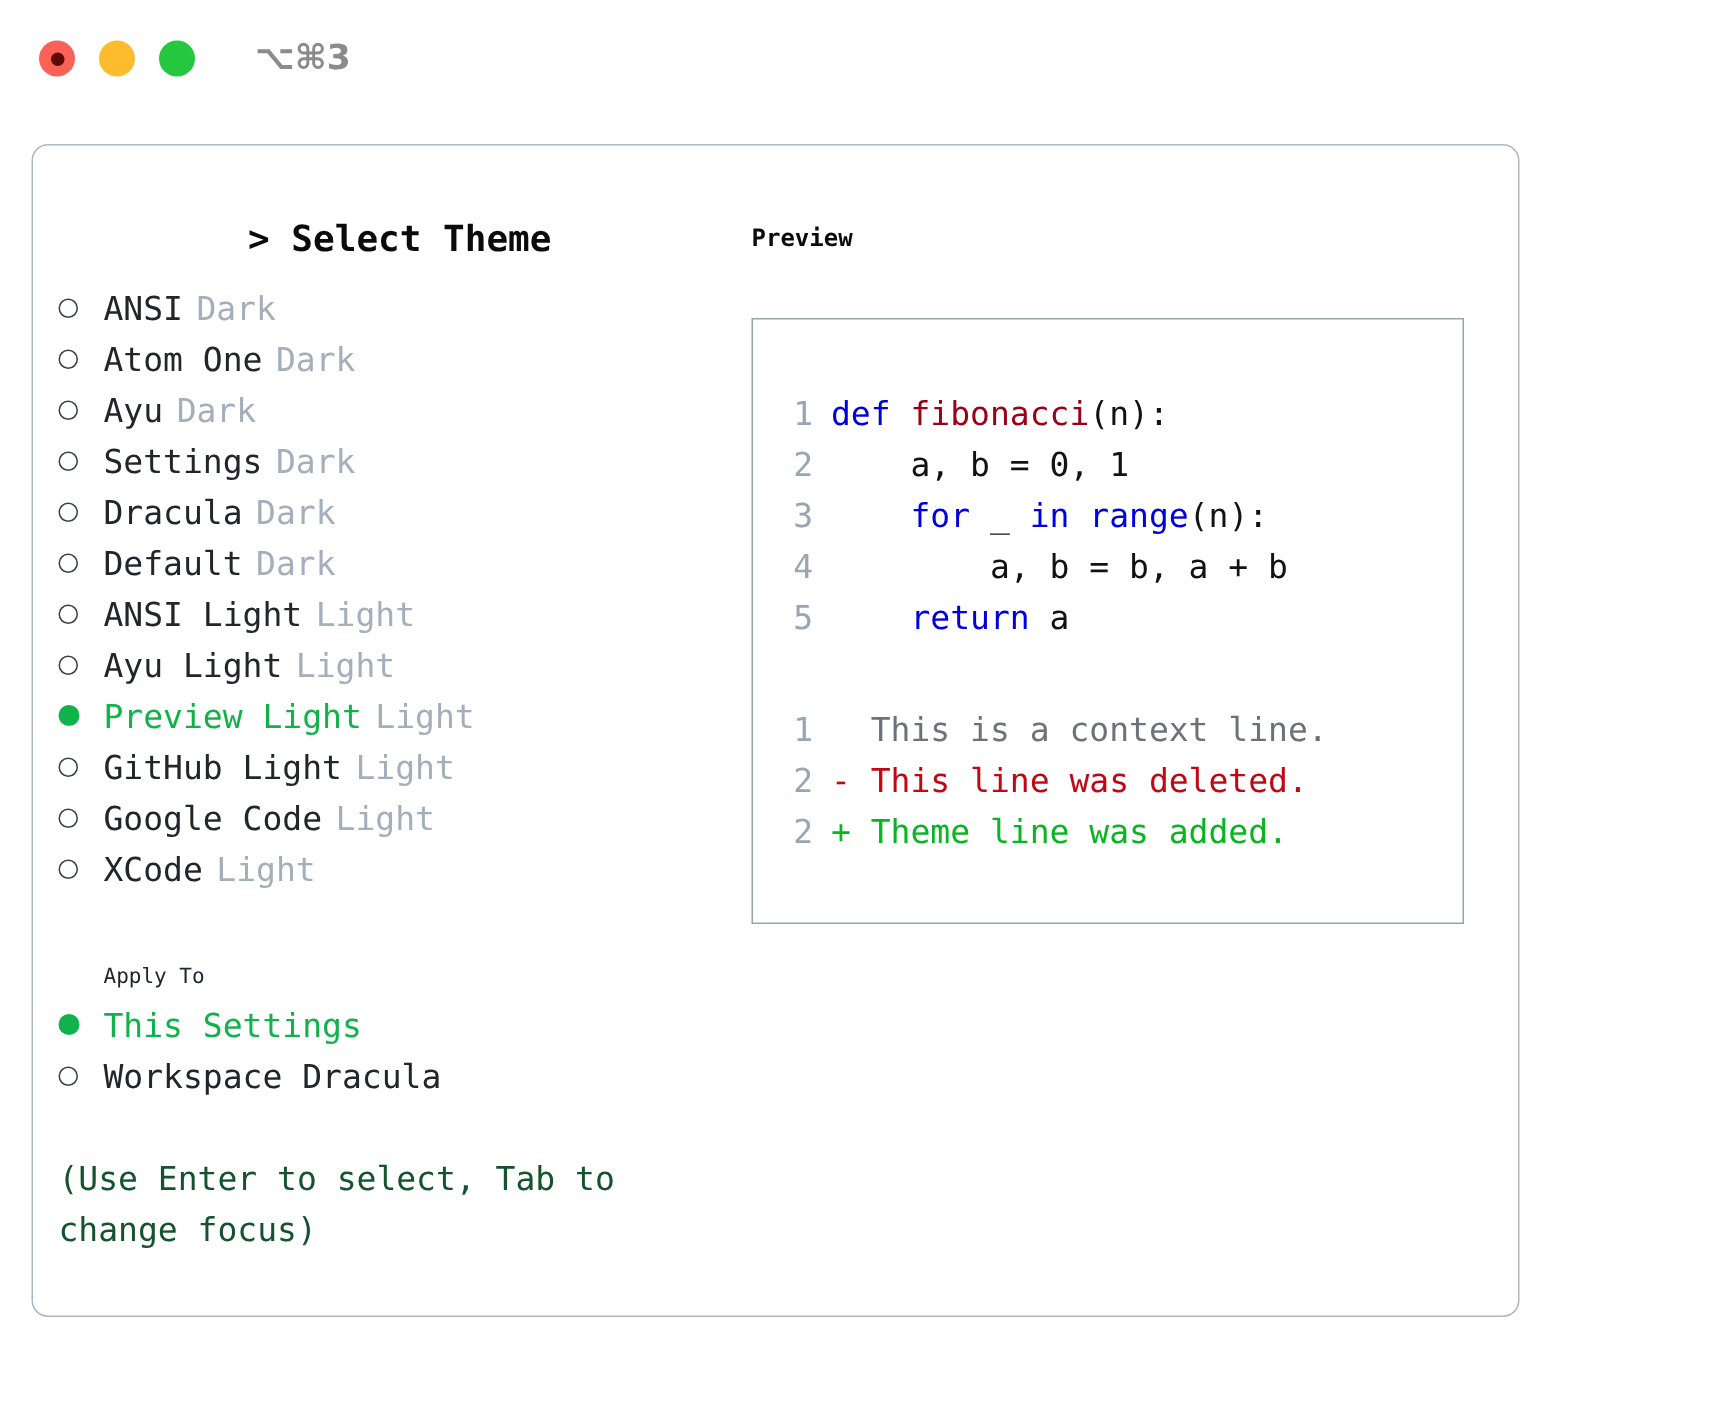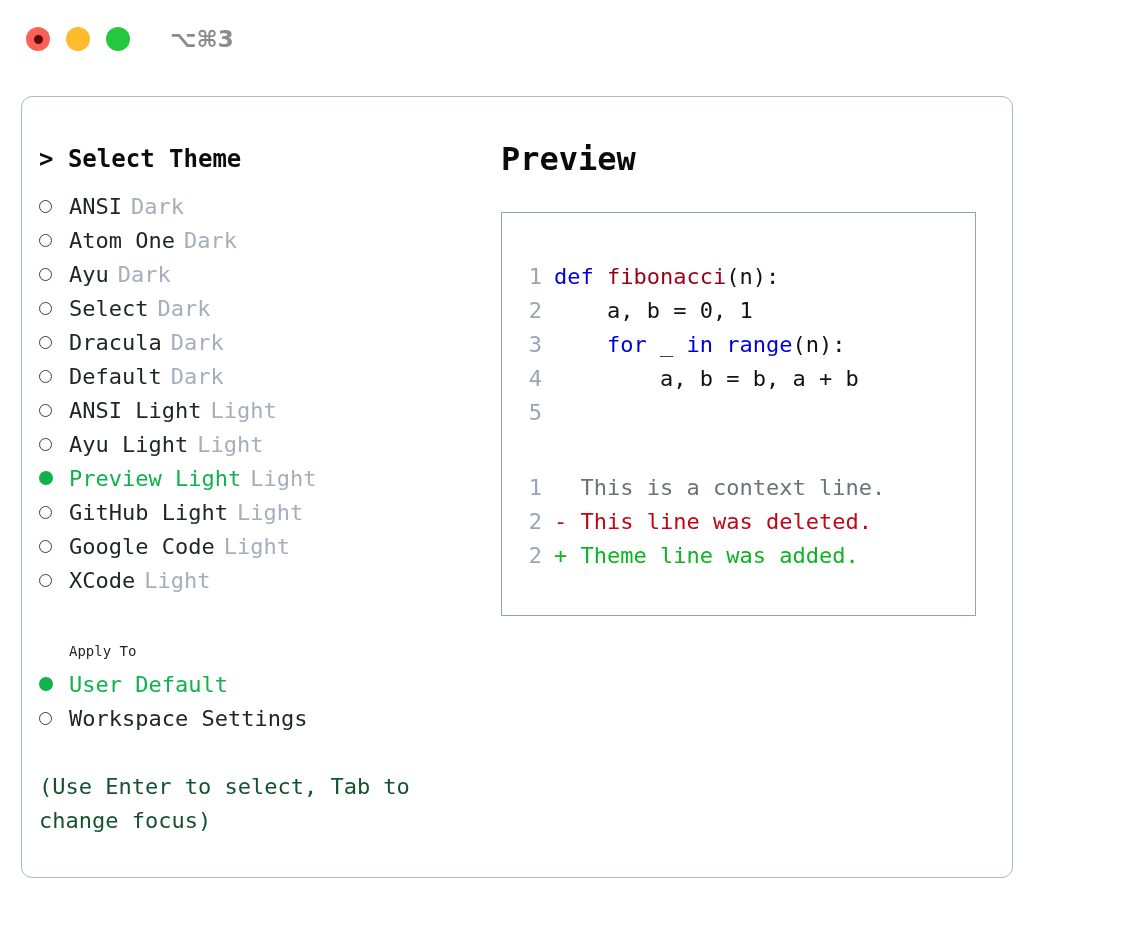--- a/index.html
+++ b/index.html
@@ -98,20 +98,21 @@
     width: 455px;
   }
 
   .section-header {
     font-size: 24px;
     font-weight: 700;
     color: #0b0b0b;
     letter-spacing: 0px;
     line-height: 34px;
     white-space: pre;
+    text-align: center;
   }
 
   .opt-list { margin-top: 14px; }
 
   .opt {
     display: flex;
     align-items: baseline;
     height: 34px;
     line-height: 34px;
     font-size: 22px;
@@ -174,21 +175,21 @@
   }
 
   
   .right-col {
     position: absolute;
     left: 479px;
     top: 45px;
     width: 490px;
   }
   .preview-title {
-    font-size: 32px;
+    font-size: 16px;
     font-weight: 700;
     color: #0b0b0b;
     line-height: 34px;
     white-space: pre;
   }
   .preview-box {
     margin-top: 36px;
     width: 475px;
     height: 404px;
     border: 1.6px solid #98a3b2;
@@ -259,52 +260,52 @@
     <div class="panel-inner">
 
       <div class="left-col">
 
         <div class="section-header">&gt; Select Theme</div>
 
         <div class="opt-list">
             <div class="opt"><span class="radio"><span class="ring"></span></span><span class="opt-name">ANSI</span><span class="opt-cat">Dark</span></div>
             <div class="opt"><span class="radio"><span class="ring"></span></span><span class="opt-name">Atom One</span><span class="opt-cat">Dark</span></div>
             <div class="opt"><span class="radio"><span class="ring"></span></span><span class="opt-name">Ayu</span><span class="opt-cat">Dark</span></div>
-            <div class="opt"><span class="radio"><span class="ring"></span></span><span class="opt-name">Select</span><span class="opt-cat">Dark</span></div>
+            <div class="opt"><span class="radio"><span class="ring"></span></span><span class="opt-name">Settings</span><span class="opt-cat">Dark</span></div>
             <div class="opt"><span class="radio"><span class="ring"></span></span><span class="opt-name">Dracula</span><span class="opt-cat">Dark</span></div>
             <div class="opt"><span class="radio"><span class="ring"></span></span><span class="opt-name">Default</span><span class="opt-cat">Dark</span></div>
             <div class="opt"><span class="radio"><span class="ring"></span></span><span class="opt-name">ANSI Light</span><span class="opt-cat">Light</span></div>
             <div class="opt"><span class="radio"><span class="ring"></span></span><span class="opt-name">Ayu Light</span><span class="opt-cat">Light</span></div>
             <div class="opt selected"><span class="radio"><span class="dot"></span></span><span class="opt-name">Preview Light</span><span class="opt-cat">Light</span></div>
             <div class="opt"><span class="radio"><span class="ring"></span></span><span class="opt-name">GitHub Light</span><span class="opt-cat">Light</span></div>
             <div class="opt"><span class="radio"><span class="ring"></span></span><span class="opt-name">Google Code</span><span class="opt-cat">Light</span></div>
             <div class="opt"><span class="radio"><span class="ring"></span></span><span class="opt-name">XCode</span><span class="opt-cat">Light</span></div>
           </div>
 
         <div class="apply-block">
           <div class="apply-header">Apply To</div>
           <div class="apply-list">
-              <div class="opt selected"><span class="radio"><span class="dot"></span></span><span class="opt-name">User Default</span></div>
-              <div class="opt"><span class="radio"><span class="ring"></span></span><span class="opt-name">Workspace Settings</span></div>
+              <div class="opt selected"><span class="radio"><span class="dot"></span></span><span class="opt-name">This Settings</span></div>
+              <div class="opt"><span class="radio"><span class="ring"></span></span><span class="opt-name">Workspace Dracula</span></div>
             </div>
         </div>
 
         <div class="hint">(Use Enter to select, Tab to change focus)</div>
       </div>
 
       <div class="right-col">
         <div class="preview-title">Preview</div>
 
         <div class="preview-box">
           <div class="code-area">
               <div class="code-line"><span class="lineno">1</span><span class="code-text"><span class="tok-kw">def </span><span class="tok-fn">fibonacci</span><span class="tok-plain">(n):</span></span></div>
               <div class="code-line"><span class="lineno">2</span><span class="code-text"><span class="tok-plain">    a, b = 0, 1</span></span></div>
               <div class="code-line"><span class="lineno">3</span><span class="code-text"><span class="tok-plain">    </span><span class="tok-kw">for</span><span class="tok-plain"> _ </span><span class="tok-kw">in</span><span class="tok-plain"> </span><span class="tok-kw">range</span><span class="tok-plain">(n):</span></span></div>
               <div class="code-line"><span class="lineno">4</span><span class="code-text"><span class="tok-plain">        a, b = b, a + b</span></span></div>
-              <div class="code-line"><span class="lineno">5</span></div>
+              <div class="code-line"><span class="lineno">5</span><span class="code-text"><span class="tok-plain">    </span><span class="tok-kw">return</span><span class="tok-plain"> a</span></span></div>
             </div>
           <div class="diff-area">
               <div class="diff-line"><span class="lineno">1</span><span class="diff-text d-context">  This is a context line.</span></div>
               <div class="diff-line"><span class="lineno">2</span><span class="diff-text d-del">- This line was deleted.</span></div>
               <div class="diff-line"><span class="lineno">2</span><span class="diff-text d-add">+ Theme line was added.</span></div>
             </div>
         </div>
       </div>
 
     </div>

